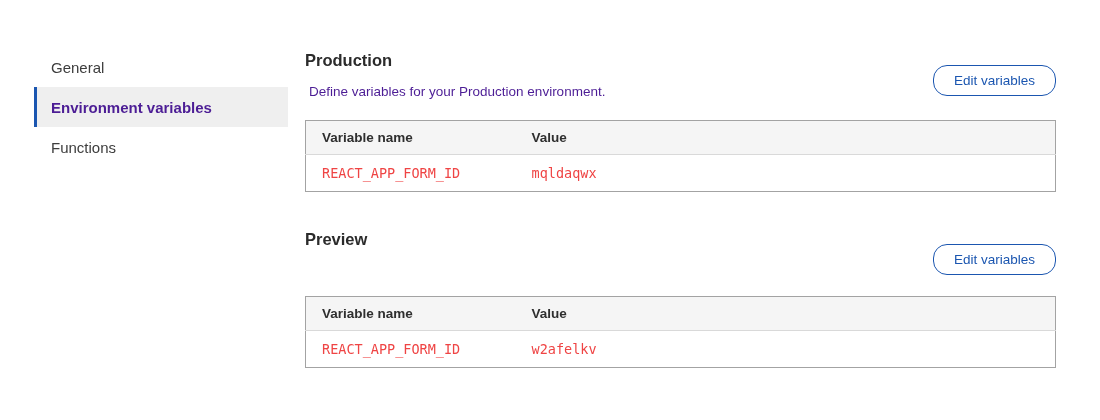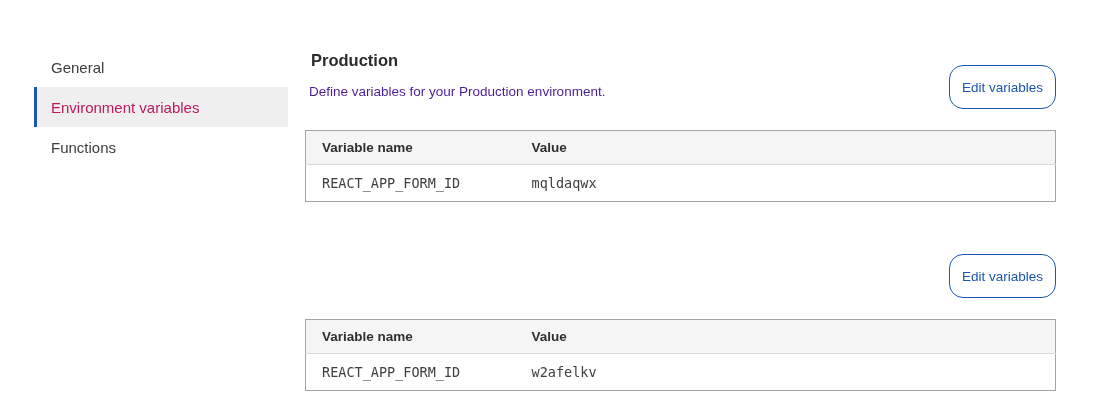--- a/index.html
+++ b/index.html
@@ -33,52 +33,52 @@
     border-left: 3px solid transparent;
     padding-left: 14px;
     font-size: 15px;
     color: #3d3d3d;
     cursor: pointer;
     user-select: none;
   }
   .nav-item.selected {
     background: #efefef;
     border-left-color: #1b56b0;
-    font-weight: normal;
-    color: #be185d;
+    font-weight: bold;
+    color: #4c1d95;
     align-items: center;
   }
 
   
   .content {
     margin-left: 17px;
     width: 751px;
     flex-shrink: 0;
   }
   .env-section + .env-section { margin-top: 34px; }
   .section-header {
     display: flex;
     justify-content: space-between;
     align-items: flex-start;
   }
   .section-title {
-    margin: 4px 0 0 6px;
+    margin: 4px 0 0 0;
     font-size: 16.5px;
     font-weight: bold;
     color: #2b2b2b;
   }
   .section-desc {
     margin: 14px 0 0 4px;
     font-size: 13.5px;
     color: #4c1d95;
   }
   .edit-btn {
     margin-top: 18px;
-    height: 44px;
-    padding: 0 12px;
+    height: 31px;
+    padding: 0 20px;
     background: #ffffff;
     border: 1px solid #1b56b0;
     border-radius: 14px;
     color: #1b56b0;
     font-size: 13.5px;
     font-family: "Liberation Sans", sans-serif;
     cursor: pointer;
     white-space: nowrap;
   }
   .vars-table {
@@ -94,21 +94,21 @@
     font-weight: bold;
     color: #2f2f2f;
     padding: 9px 16px;
     border-bottom: 1px solid #d9d9d9;
   }
   .vars-table th.col-name { width: 210px; }
   .vars-table td {
     padding: 10px 16px;
     font-family: "DejaVu Sans Mono", monospace;
     font-size: 13.5px;
-    color: #404040;
+    color: #ef4444;
     background: #ffffff;
   }
 </style>
 </head>
 <body>
 
 <div class="page">
 
   <nav class="sidebar">
     <div class="nav-item">
@@ -144,20 +144,21 @@
             <td>REACT_APP_FORM_ID</td>
             <td>mqldaqwx</td>
           </tr>
         </tbody>
       </table>
     </section>
 
     <section class="env-section">
       <div class="section-header">
         <div>
+          <h2 class="section-title">Preview</h2>
         </div>
         <button class="edit-btn">Edit variables</button>
       </div>
       <table class="vars-table">
         <thead>
           <tr>
             <th class="col-name">Variable name</th>
             <th>Value</th>
           </tr>
         </thead>

